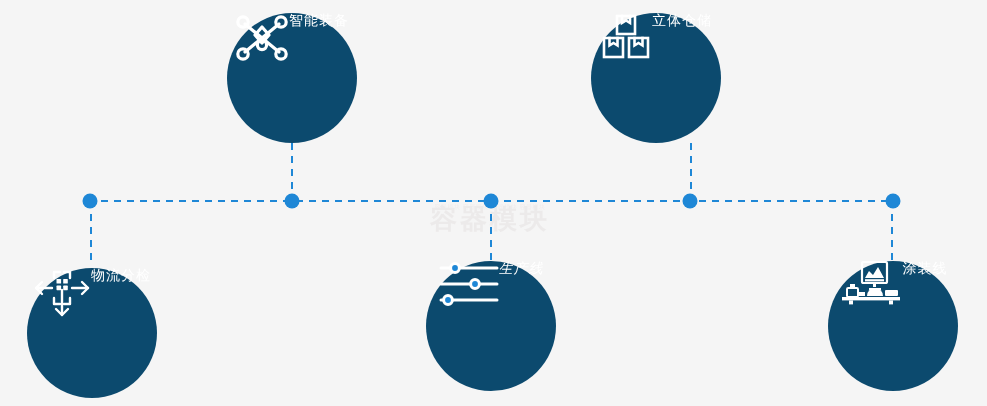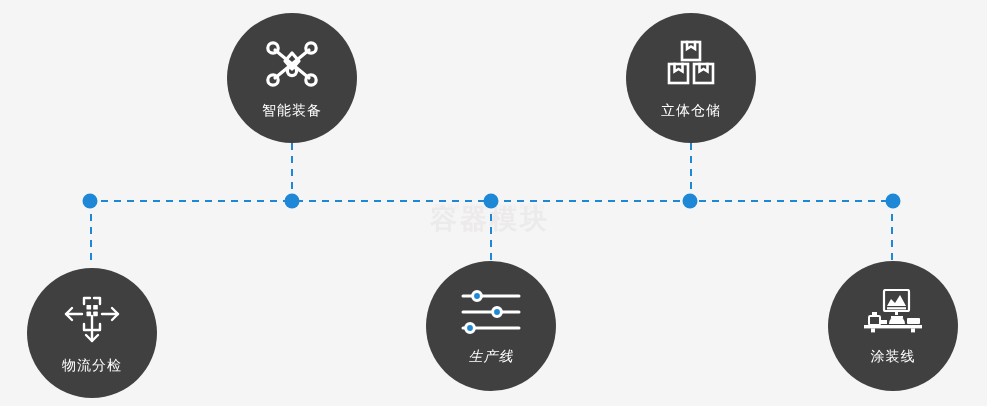--- a/index.html
+++ b/index.html
@@ -50,24 +50,23 @@
     position: absolute;
     font-size: 6px;
     color: #f0ebeb;
     letter-spacing: 0.5px;
     white-space: nowrap;
     transform: translate(-50%, -50%);
   }
   .node {
     position: absolute;
     border-radius: 50%;
-    background: #404040;
+    background: #0c4a6e;
     display: flex;
-    flex-direction: column;
-    align-items: center;
+    flex-direction: row;
     justify-content: center;
     box-sizing: border-box;
     transform: translate(-50%, -50%);
   }
   .node .icon {
     display: block;
     line-height: 0;
   }
   .node .label {
     color: #ffffff;
@@ -120,21 +119,21 @@
           <circle cx="46" cy="9" r="5.2"></circle>
           <circle cx="8" cy="41" r="5.2"></circle>
           <circle cx="46" cy="41" r="5.2"></circle>
           <circle cx="27" cy="32" r="4.6"></circle>
         </g>
       </svg>
     </span>
     <span class="label">智能装备</span>
   </div>
 
-  <div class="node node-top" style="left:691px; top:78px; width:130px; height:130px;">
+  <div class="node node-top" style="left:656px; top:78px; width:130px; height:130px;">
     <span class="icon">
       <svg width="52" height="50" viewBox="0 0 52 50">
         <g fill="none" stroke="#ffffff" stroke-width="2.6" stroke-linecap="square" stroke-linejoin="miter">
 
           <rect x="17" y="3" width="18" height="18"></rect>
           <path d="M22 3 L22 10 L26 7.5 L30 10 L30 3"></path>
 
           <rect x="4" y="25" width="19" height="19"></rect>
           <path d="M9.5 25 L9.5 32.5 L13.5 30 L17.5 32.5 L17.5 25"></path>
 

